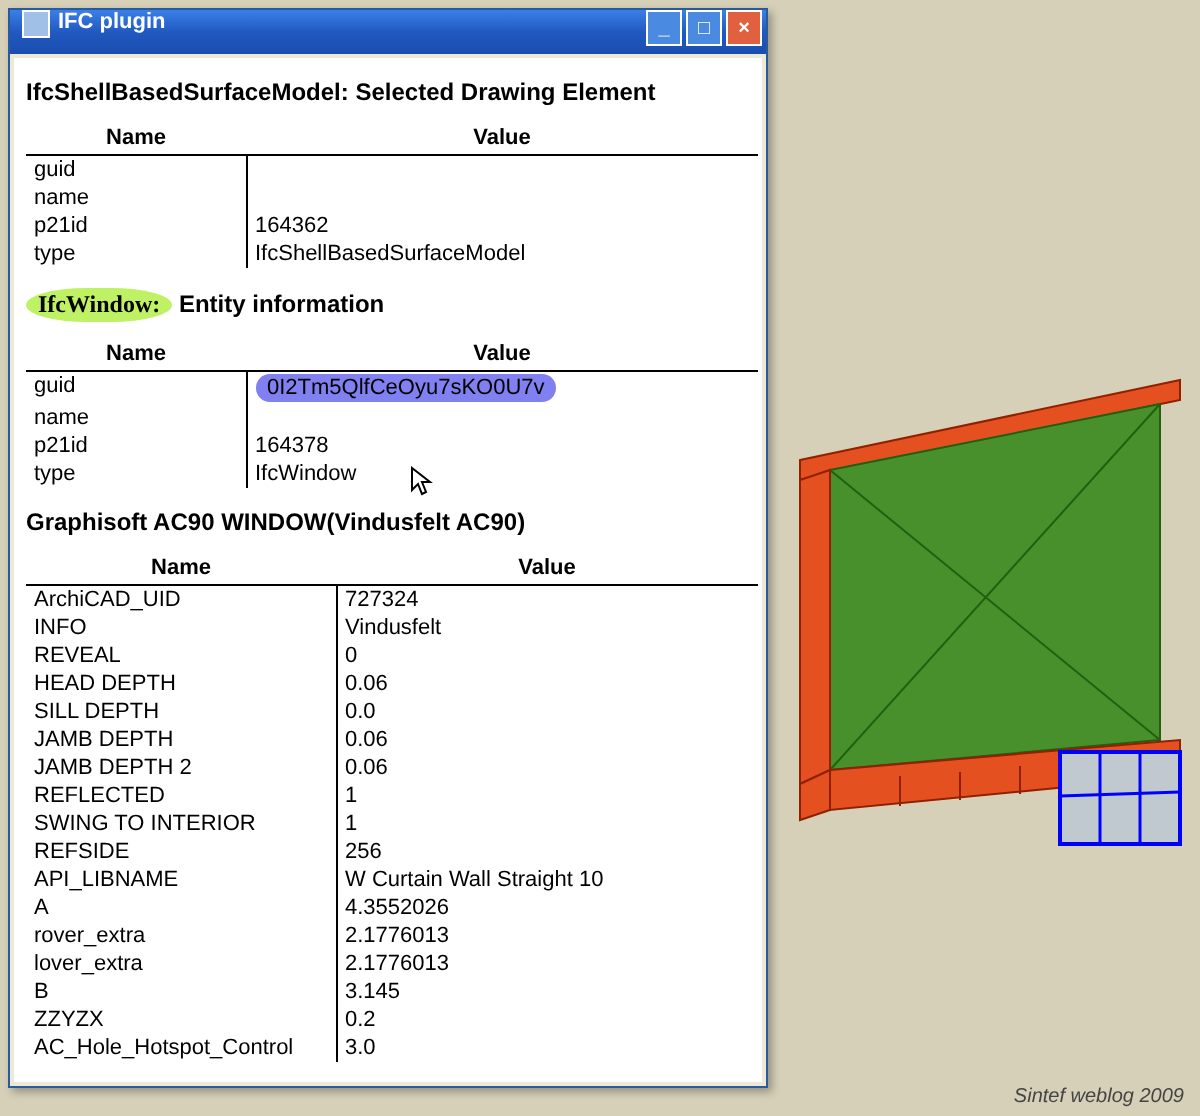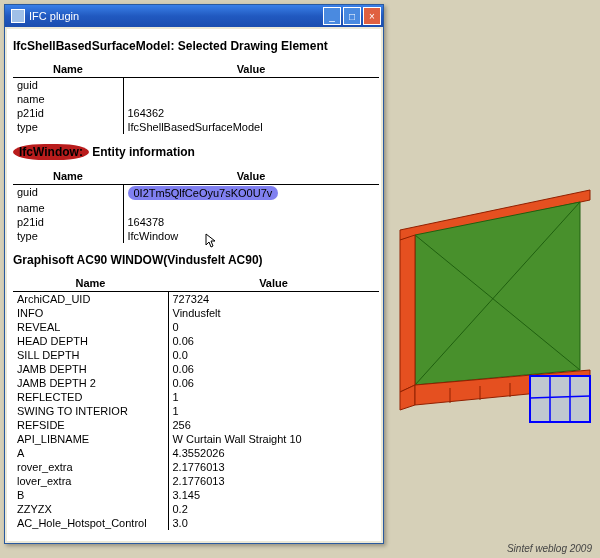--- a/index.html
+++ b/index.html
@@ -27,24 +27,23 @@
     border: 1px solid #2a5a9e;
     box-shadow: 2px 2px 4px rgba(0,0,0,0.3);
     z-index: 10;
     display: flex;
     flex-direction: column;
   }
   .titlebar {
     height: 22px;
     background: linear-gradient(to bottom, #3a80e8 0%, #2159c0 50%, #1a4db0 100%);
     display: flex;
-    align-items: center;
     padding: 0 2px 0 6px;
     color: white;
-    font-weight: normal;
+    font-weight: bold;
     font-size: 11px;
   }
   .titlebar .icon {
     width: 14px; height: 14px;
     background: #a0c0e8;
     margin-right: 4px;
     border: 1px solid #fff;
   }
   .titlebar .title { flex: 1; }
   .tbtn {
@@ -69,23 +68,24 @@
   .content::-webkit-scrollbar { width: 16px; }
   .content::-webkit-scrollbar-track { background: #ece9d8; border:1px solid #ccc;}
   .content::-webkit-scrollbar-thumb { background: #c8c4b4; border:1px solid #999;}
   .section-header {
     font-weight: bold;
     font-size: 12px;
     margin: 6px 0 8px 0;
   }
   .highlight-red {
     display: inline-block;
-    background: #b91c1c;
+    background: #bef264;
     border-radius: 50%/60%;
     padding: 1px 6px;
+    font-family: Liberation Serif, serif;
   }
   .highlight-blue {
     display: inline-block;
     background: #8080f0;
     border-radius: 10px;
     padding: 1px 6px;
   }
   table.kv {
     border-collapse: collapse;
     width: 100%;

